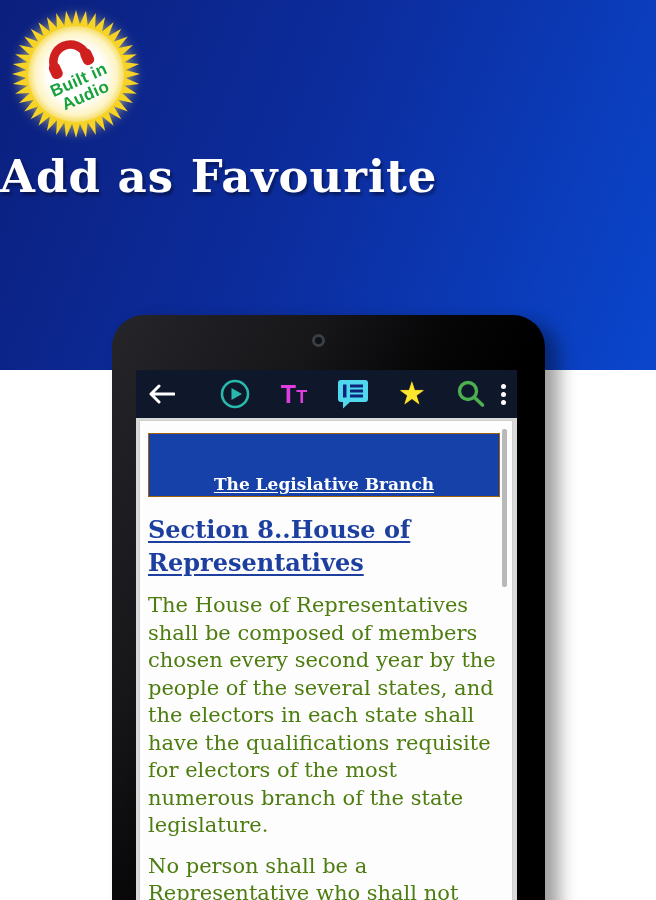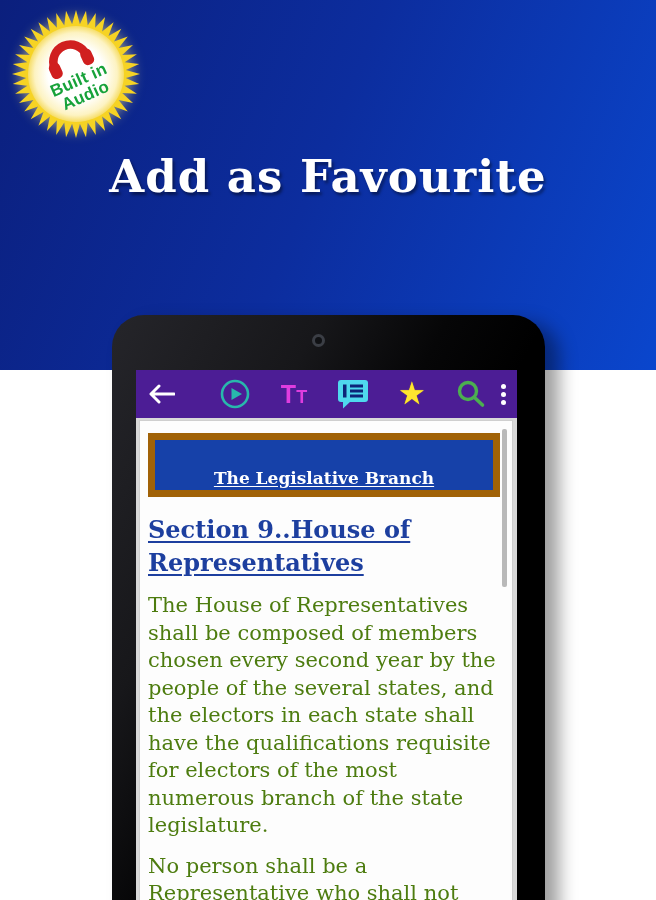--- a/index.html
+++ b/index.html
@@ -9,21 +9,21 @@
     background:#ffffff; font-family:"Liberation Sans", sans-serif;
   }
 
   
   .hero {
     position:absolute; left:0; top:0; width:656px; height:370px;
     background:linear-gradient(112deg, #0b1f7d 0%, #0c2d9e 48%, #0a46cd 100%);
   }
   .headline {
     position:absolute; left:0; top:150px; width:100%;
-    text-align:center; color:#ffffff;
+    color:#ffffff;
     font-family:"DejaVu Serif", serif; font-weight:bold;
     font-size:45px; letter-spacing:1px;
     text-shadow:2px 3px 3px rgba(0,0,0,.42);
     margin:0;
   }
 
   
   .badge { position:absolute; left:12px; top:10px; width:128px; height:128px; }
   .badge svg.burst { position:absolute; inset:0; filter:drop-shadow(0 0 5px rgba(255,238,130,.55)); }
   .badge-rot {
@@ -45,21 +45,21 @@
     position:absolute; left:200px; top:19px; width:13px; height:13px;
     border-radius:50%; border:3px solid #3b3e45; background:#101114;
   }
   .screen {
     position:absolute; left:24px; top:55px; width:381px; bottom:0;
     background:#d9d9d9; display:flex; flex-direction:column;
   }
 
   
   .toolbar {
-    height:48px; flex:none; background:#4c1d95;
+    height:48px; flex:none; background:#0f172a;
     display:flex; align-items:flex-start;
   }
   .tb { height:48px; display:flex; align-items:center; justify-content:center; flex:none;
         background:none; border:none; padding:0; cursor:pointer; }
   .tb-back   { width:28px; margin-left:12px; }
   .tb-play   { width:32px; margin-left:43px; }
   .tb-tt     { width:34px; margin-left:26px; font-weight:bold; font-size:25px; color:#df3ddf;
                font-variant:small-caps; font-family:"Liberation Sans",sans-serif; }
   .tb-chat   { width:34px; margin-left:25px; }
   .tb-star   { width:34px; margin-left:25px; font-size:31px; color:#ffe62e; line-height:30px;
@@ -69,21 +69,21 @@
   .dot { width:5px; height:5px; border-radius:50%; background:#fff; }
 
   
   .content { flex:1; position:relative; background:#d9d9d9; }
   .page {
     position:absolute; left:3px; right:4px; top:2px; bottom:0;
     background:#fdfdfd; border:1px solid #cfcfcf; border-bottom:none;
     padding:12px 12px 0 8px;
   }
   .page-header {
-    height:64px; background:#1641a9; border:7px solid #a16207;
+    height:64px; background:#1641a9; border:1px solid #a16207;
     display:flex; align-items:flex-end; justify-content:center;
     padding-bottom:2px;
   }
   .page-header span {
     font-family:"DejaVu Serif", serif; font-weight:bold; font-size:17px;
     color:#ffffff; text-decoration:underline; text-underline-offset:2px;
   }
   .scrollbar {
     position:absolute; top:8px; right:5px; width:5px; height:158px;
     background:#b9b9b9; border-radius:2px; cursor:pointer;
@@ -185,21 +185,21 @@
 
     <div class="content">
       <div class="page">
 
         <div class="page-header">
           <span>The Legislative Branch</span>
         </div>
 
         <div class="scrollbar"></div>
 
-        <h2 class="section-heading">Section 9..House of Representatives</h2>
+        <h2 class="section-heading">Section 8..House of Representatives</h2>
 
         <p>The House of Representatives shall be composed of members chosen every second year by the people of the several states, and the electors in each state shall have the qualifications requisite for electors of the most numerous branch of the state legislature.</p>
         <p>No person shall be a Representative who shall not</p>
 
       </div>
     </div>
 
   </div>
 </div>
 

